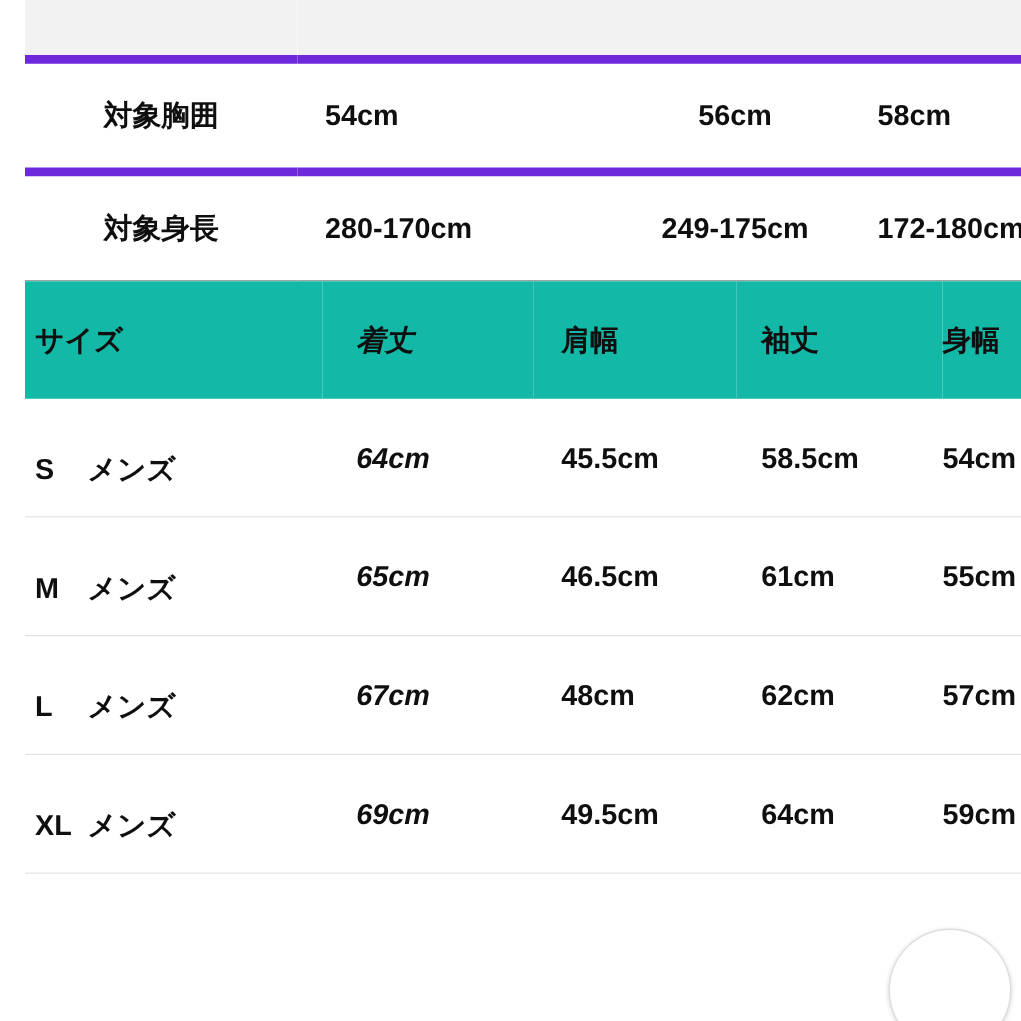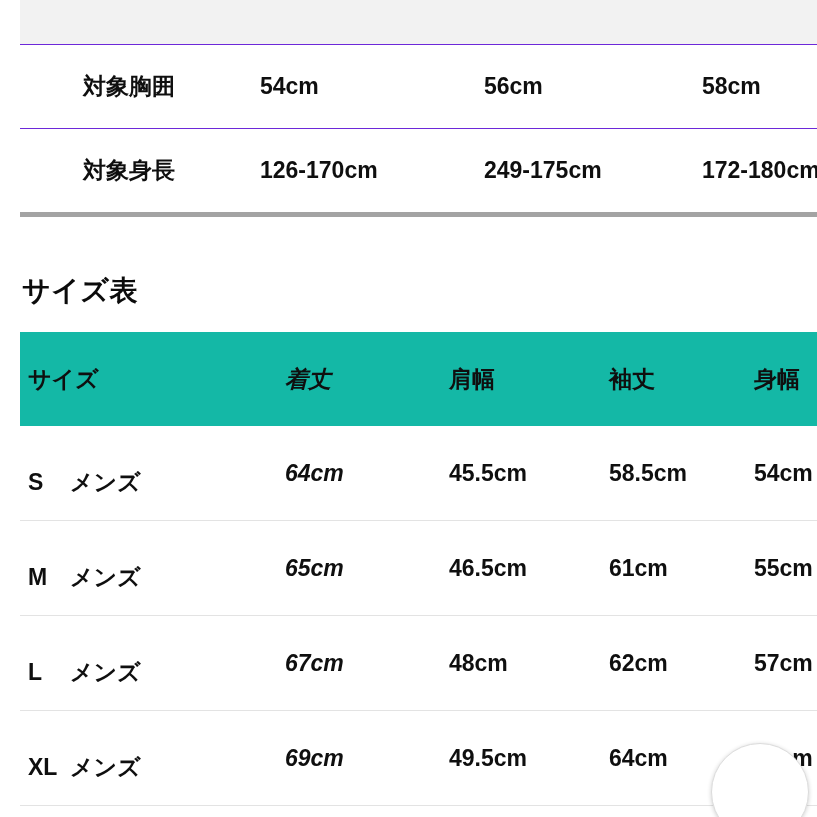--- a/index.html
+++ b/index.html
@@ -36,29 +36,29 @@
     padding: 0 0 4px 0;
     font-size: 22px;
     font-weight: bold;
     color: #2b2b2b;
     overflow: hidden;
   }
   .top-table td {
     font-size: 23px;
     font-weight: bold;
     padding: 26px 0;
-    border-bottom: 1px solid #6d28d9;
+    border-bottom: 7px solid #6d28d9;
     color: #0f0f0f;
   }
   .top-table tr:last-child td {
-    border-bottom: 5px solid #a3a3a3;
+    border-bottom: 1px solid #a3a3a3;
   }
   .col-label { width: 218px; text-align: center; }
   .col-a { width: 204px; text-align: left; padding-left: 22px !important; }
-  .col-b { width: 208px; text-align: left; padding-left: 20px !important; }
+  .col-b { width: 208px; text-align: center; padding-left: 20px !important; }
   .col-c { width: 187px; text-align: left; padding-left: 10px !important; }
 
   .inner {
     margin: 0 20px;
   }
 
   
   .section-title {
     font-size: 28px;
     font-weight: bold;
@@ -144,28 +144,27 @@
           <td class="col-c"></td>
         </tr>
         <tr>
           <td class="col-label">対象胸囲</td>
           <td class="col-a">54cm</td>
           <td class="col-b">56cm</td>
           <td class="col-c">58cm</td>
         </tr>
         <tr>
           <td class="col-label">対象身長</td>
-          <td class="col-a">126-170cm</td>
+          <td class="col-a">280-170cm</td>
           <td class="col-b">249-175cm</td>
           <td class="col-c">172-180cm</td>
         </tr>
       </tbody>
     </table>
 
-    <div class="section-title">サイズ表</div>
 
     <table class="size-table">
       <thead>
         <tr>
           <th class="sz-c0">サイズ</th>
           <th class="sz-c1">着丈</th>
           <th class="sz-c2">肩幅</th>
           <th class="sz-c3">袖丈</th>
           <th class="sz-c4">身幅</th>
         </tr>

